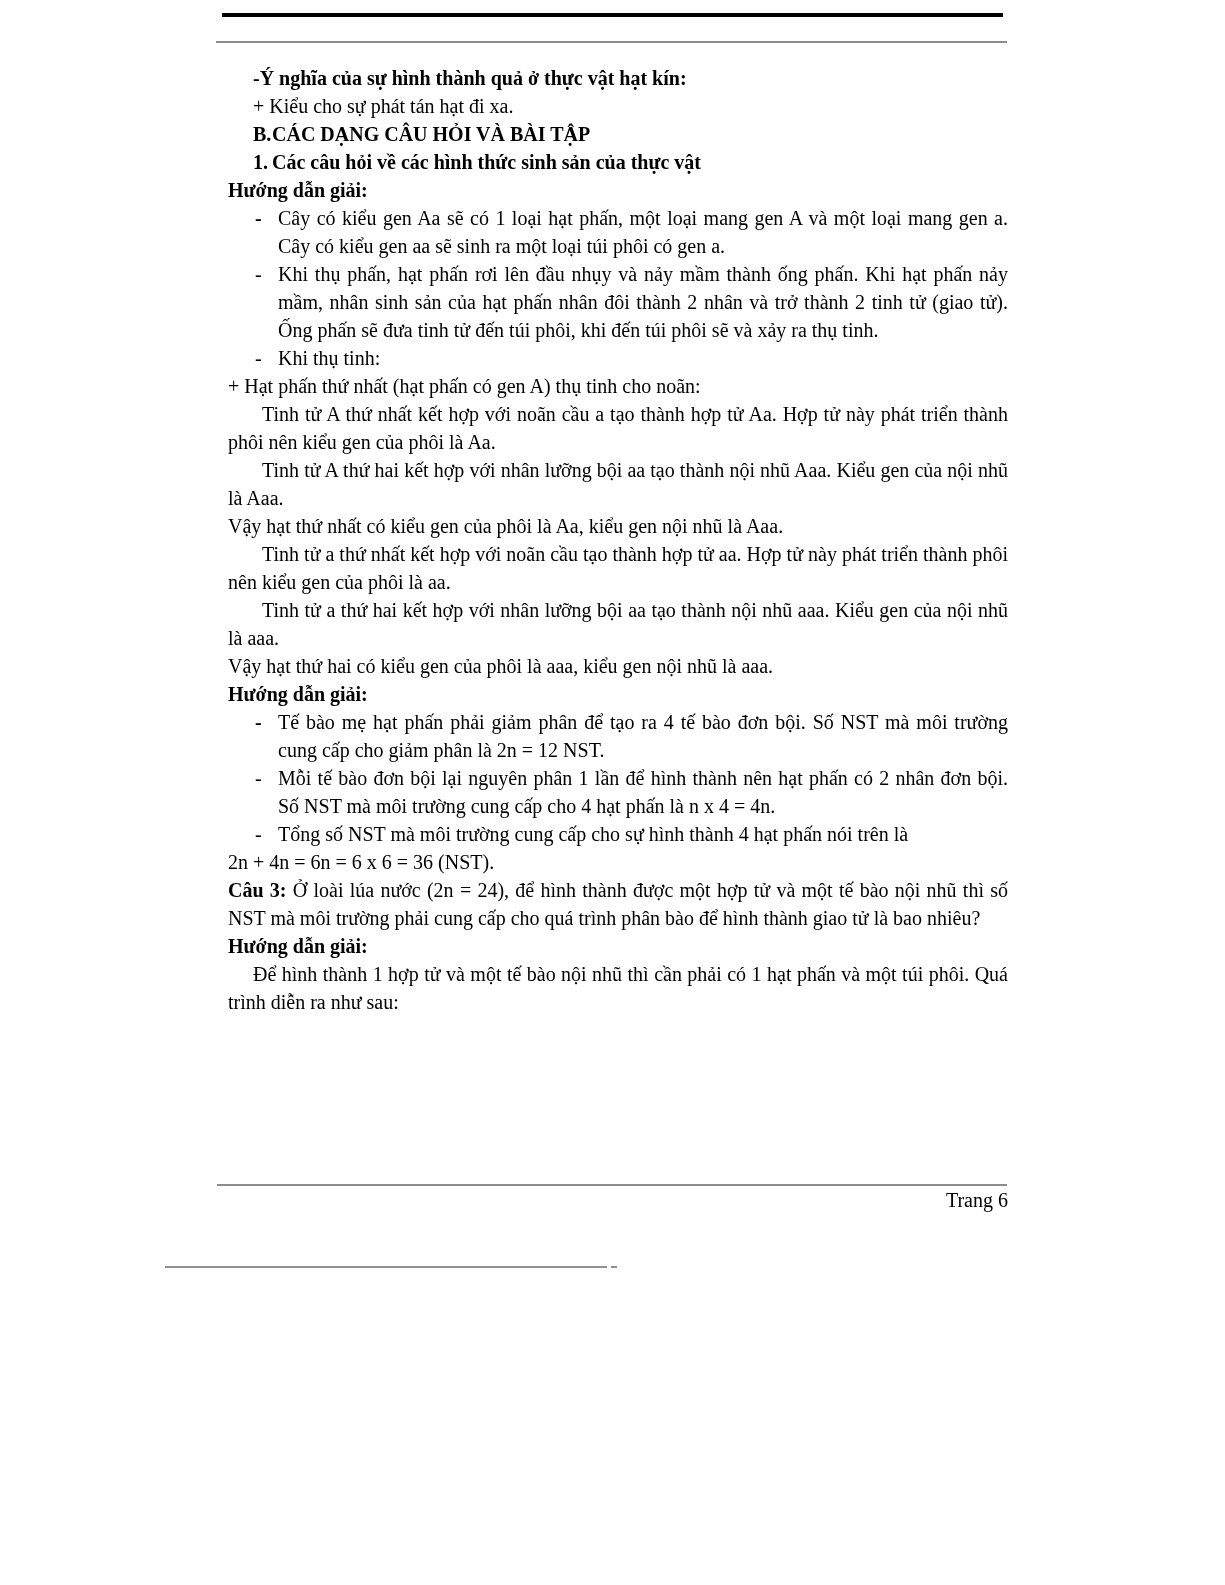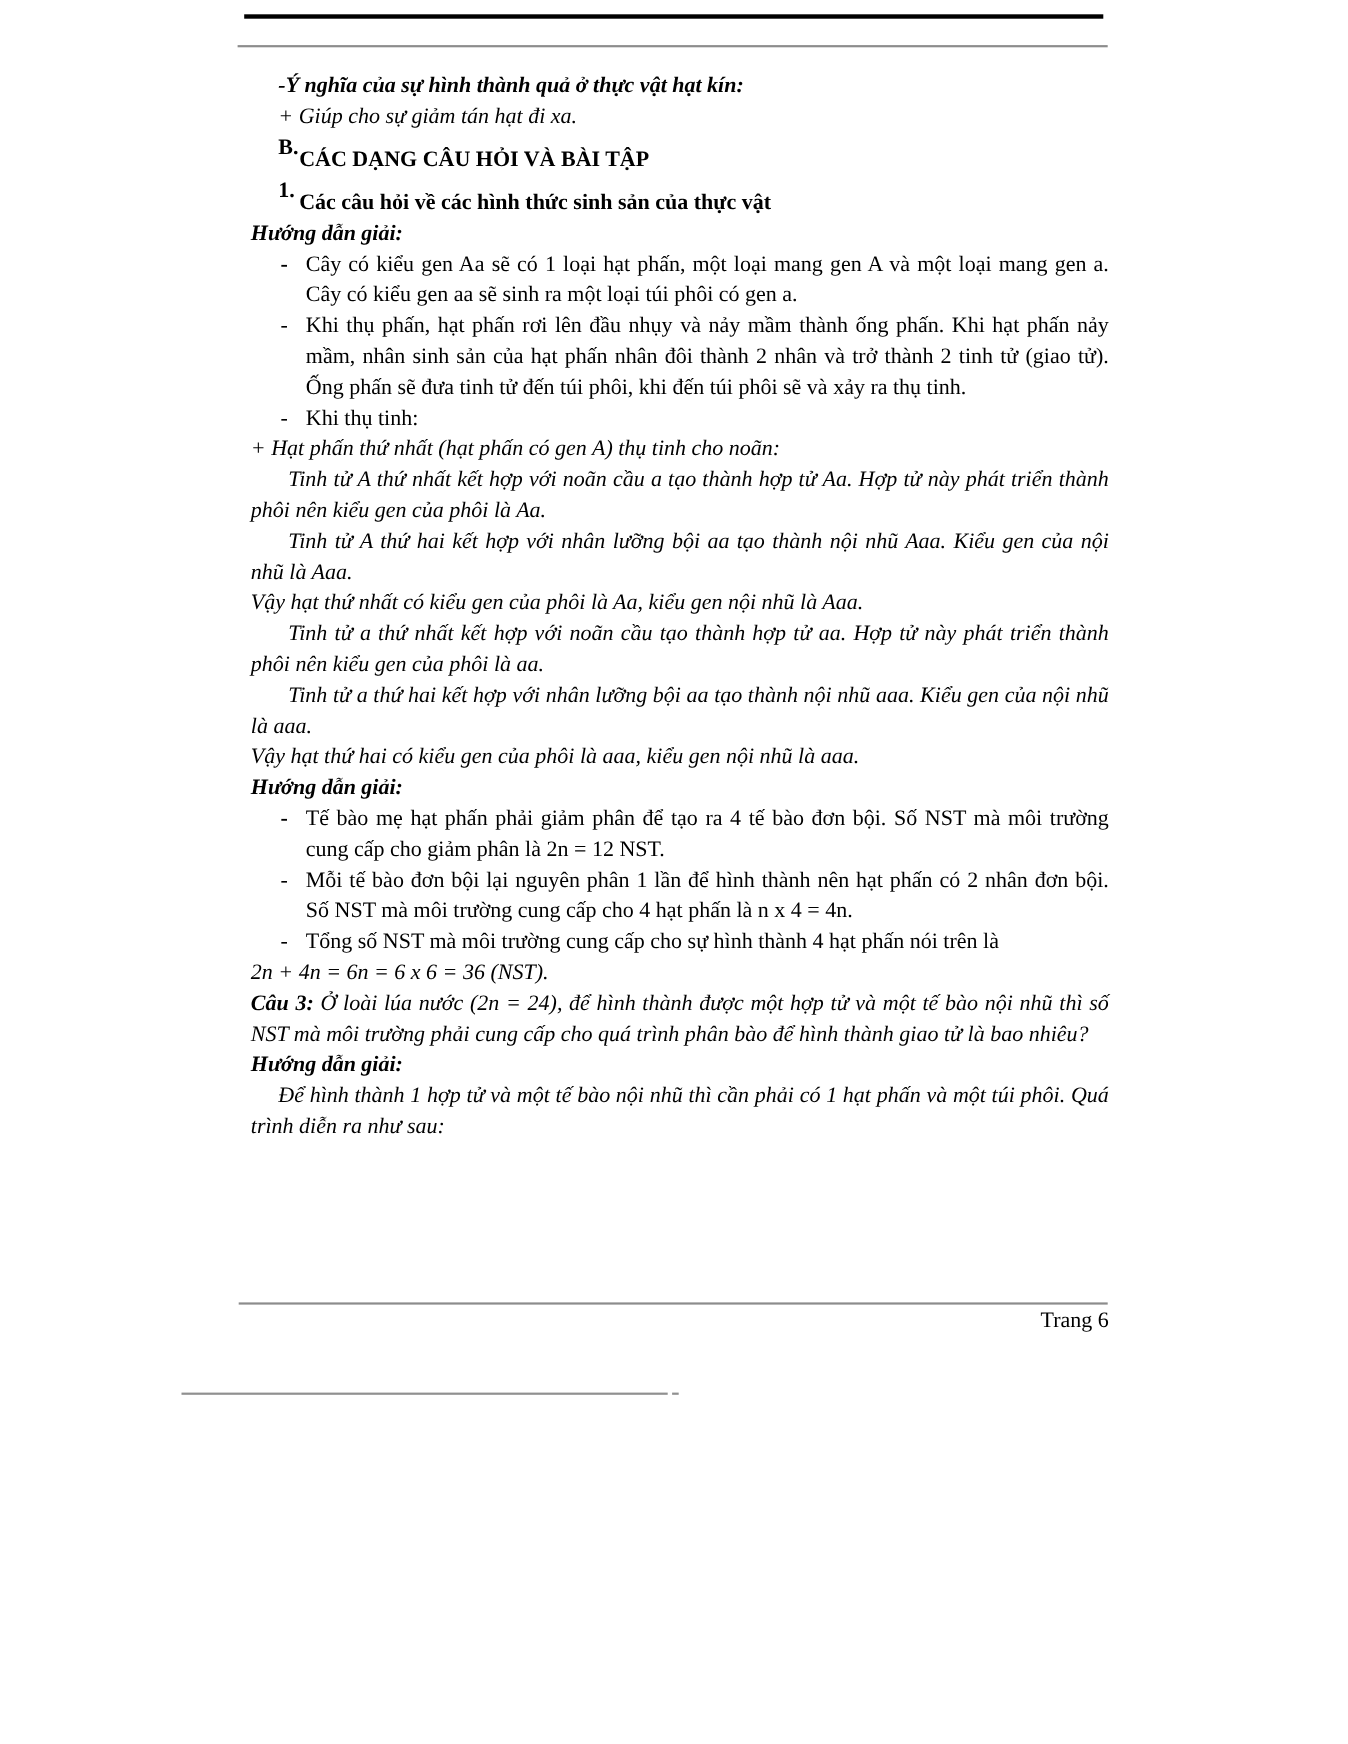--- a/index.html
+++ b/index.html
@@ -7,50 +7,50 @@
     position:relative; width:1225px; height:1585px; background:#ffffff;
     color:#000; font-family:"Liberation Serif","DejaVu Serif",serif;
     overflow:hidden;
   }
   .rule-thick { position:absolute; left:222px; top:13px; width:781px; height:4px; background:#000000; }
   .rule-thin  { position:absolute; left:216px; top:41px; width:791px; height:2px; background:#8c8c8c; }
   .content {
     position:absolute; left:228px; top:64px; width:780px;
     font-size:20px; line-height:28px;
   }
-  .content p { margin:0; text-align:justify;font-style:italic; }
+  .content p { margin:0; text-align:justify; }
   .b { font-weight:bold; }
   .ind   { text-indent:25px; }
   .plus  { margin-left:30px; text-align:left; }
   .left  { text-align:left; }
   .center{ text-align:center; }
   .tinh  { text-indent:34px; }
   .numrow { display:flex; font-weight:bold; }
   .numrow .num { flex:0 0 19px; margin-left:25px; text-align:left; }
-  .numrow .ttl { flex:1; text-align:left;margin-top:11px; }
+  .numrow .ttl { flex:1; text-align:left; }
   .brow { display:flex; }
   .brow .marker { flex:0 0 23px; margin-left:27px; text-align:left; }
   .brow .btxt   { flex:1; text-align:justify; }
   .footer-rule { position:absolute; left:217px; top:1184px; width:790px; height:2px; background:#8c8c8c; }
   .page-num { position:absolute; top:1188px; right:217px; font-size:20px; line-height:24px;text-align:center; }
   .stray-a { position:absolute; left:165px; top:1266px; width:442px; height:2px; background:#909090; }
   .stray-b { position:absolute; left:611px; top:1266px; width:6px;  height:2px; background:#909090; }
 </style>
 </head>
 <body>
 
 <div class="page">
 
   <div class="rule-thick"></div>
   <div class="rule-thin"></div>
 
   <div class="content">
 
     <p class="b ind">-Ý nghĩa của sự hình thành quả ở thực vật hạt kín:</p>
-    <p class="ind left">+ Giúp cho sự giảm tán hạt đi xa.</p>
+    <p class="ind left">+ Kiểu cho sự phát tán hạt đi xa.</p>
 
     <div class="numrow">
       <span class="num">B.</span>
       <span class="ttl">CÁC DẠNG CÂU HỎI VÀ BÀI TẬP</span>
     </div>
 
     <div class="numrow">
       <span class="num">1.</span>
       <span class="ttl">Các câu hỏi về các hình thức sinh sản của thực vật</span>
     </div>

